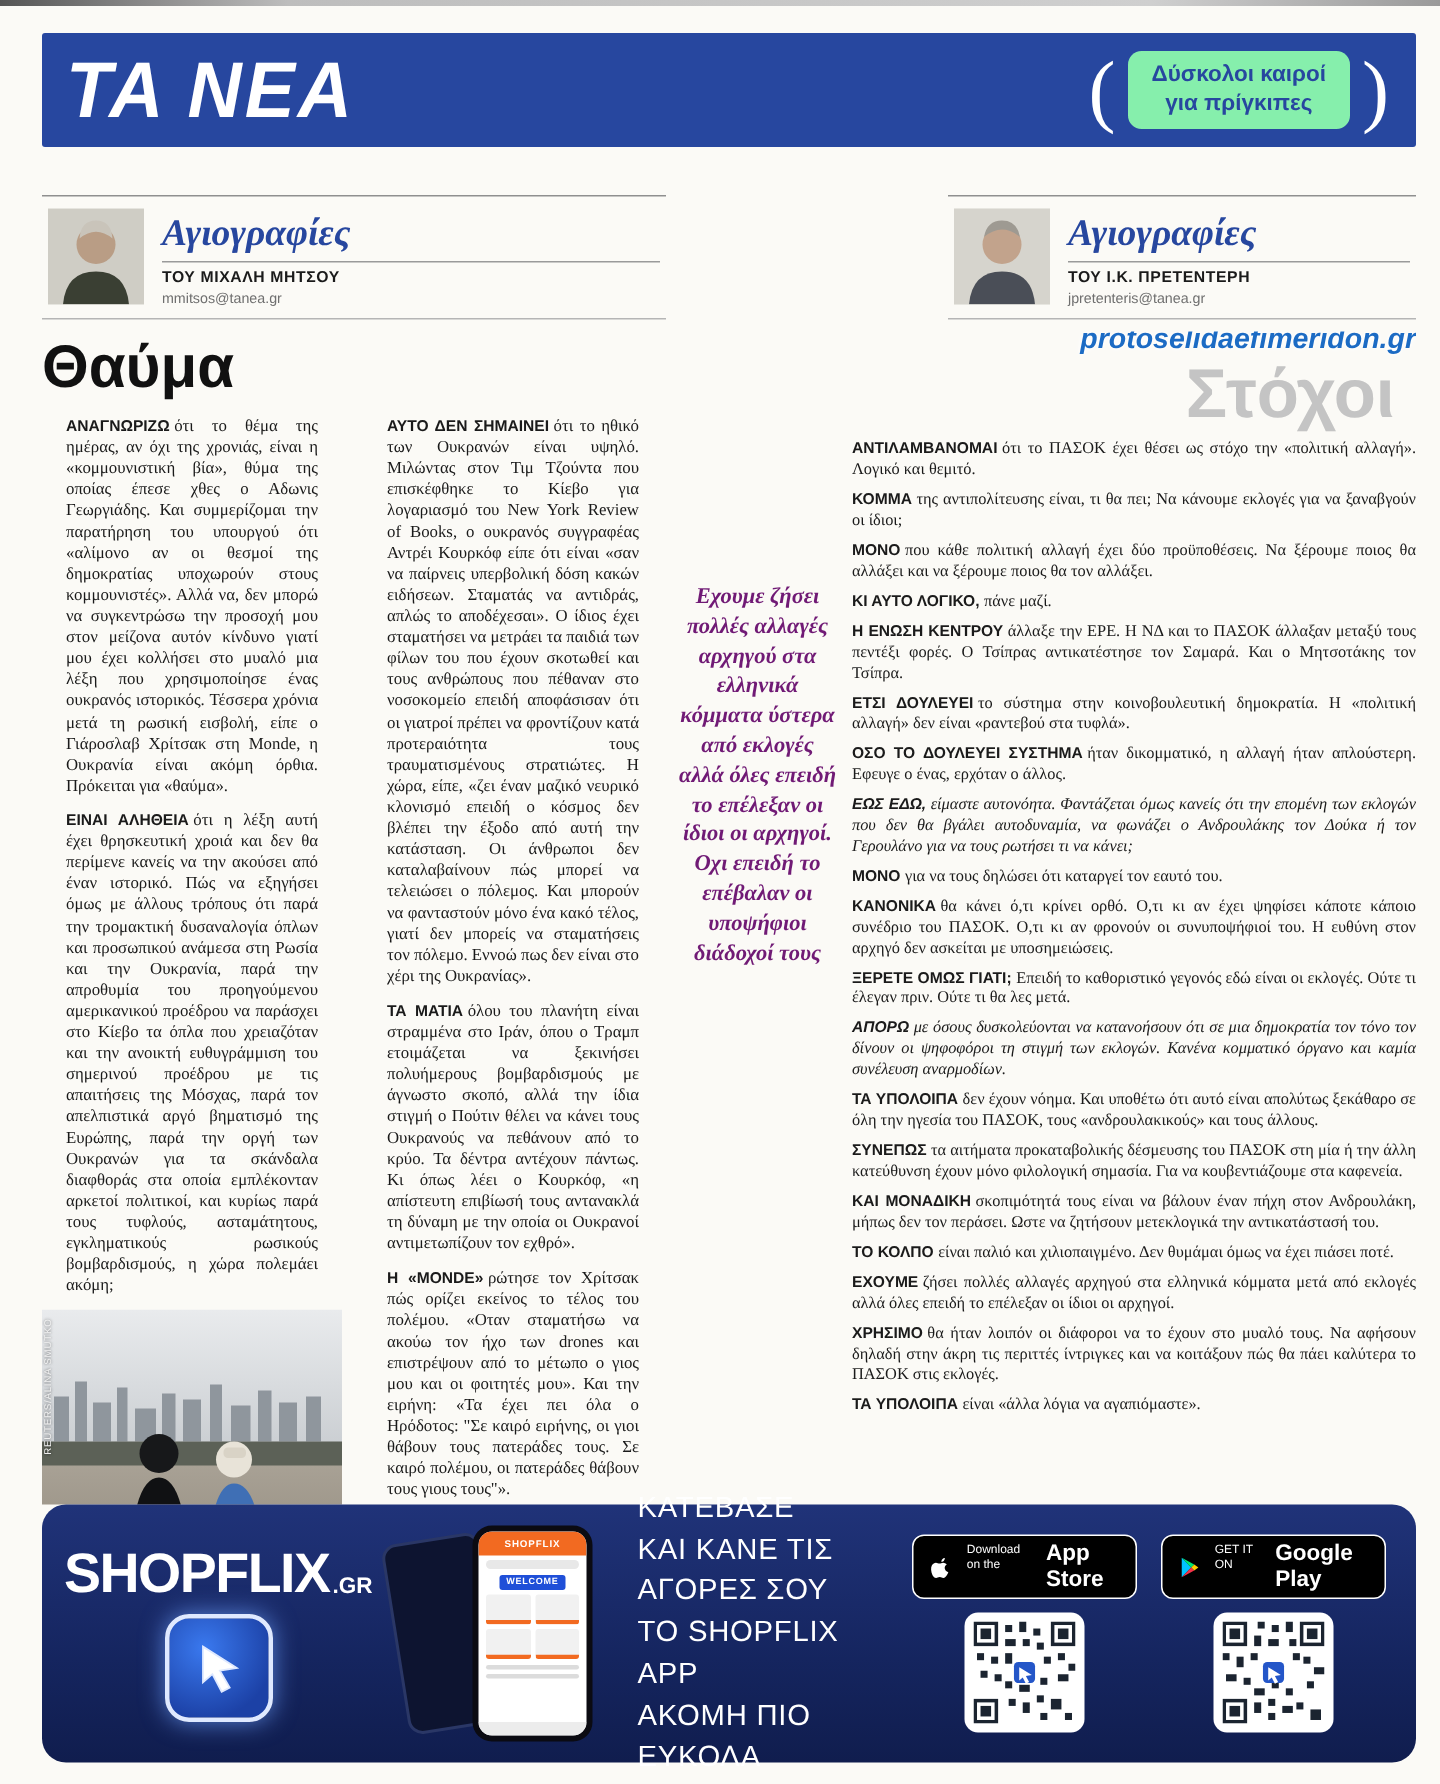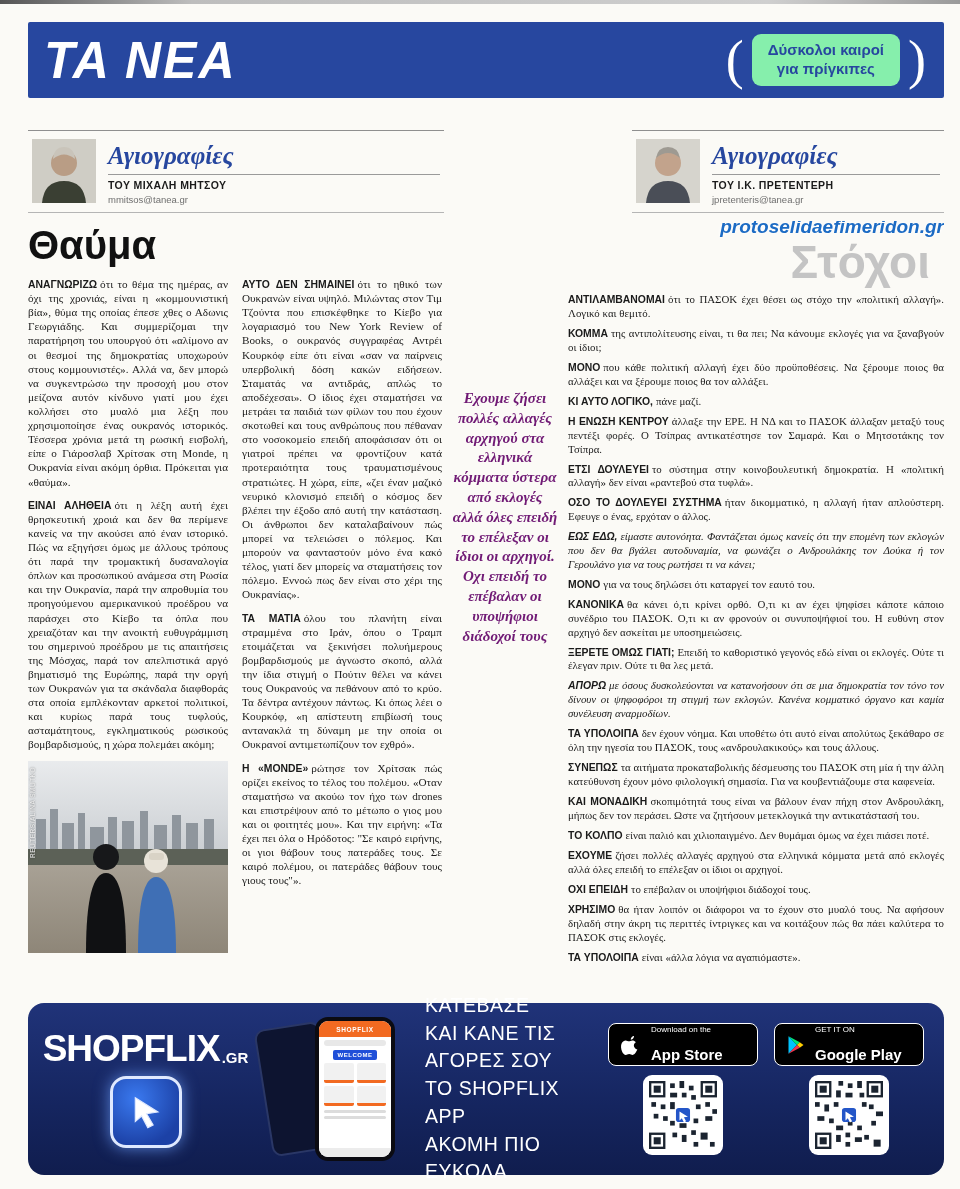--- a/index.html
+++ b/index.html
@@ -47,21 +47,21 @@
 
   
   .content { display:flex; gap:10px; flex:1; min-height:0; overflow:hidden; }
 
   .article-left { width:414px; }
   .title-left { font:800 40px/1 "Liberation Sans", sans-serif; color:#111; margin:4px 0 12px; }
   .body-cols {
     column-count:2; column-gap:14px;
     font-size:11.2px; line-height:1.26; text-align:justify;
   }
-  .body-cols p { margin:0 0 9px; }
+  .body-cols p { margin:0 16px 9px; }
   .lead { font-family:"Liberation Sans", sans-serif; font-weight:700; font-size:10.4px; margin-right:3px; }
 
   figure.photo { margin:2px 0 9px; break-inside:avoid; position:relative; width:100%; }
   figure.photo svg { display:block; width:100%; height:192px; }
   .photo-credit {
     position:absolute; left:1px; top:6px;
     writing-mode:vertical-rl; transform:rotate(180deg);
     font:6.5px "Liberation Sans", sans-serif; color:#f0f0f0; letter-spacing:.5px;
     text-shadow:0 0 2px rgba(0,0,0,.6);
   }
@@ -125,21 +125,21 @@
   .ps-nav { margin-top:auto; height:9px; background:#ececec; }
 
   .ad-cta { flex:1; font:400 19.5px/1.42 "Liberation Sans", sans-serif; letter-spacing:.5px; }
 
   .ad-stores { margin-left:auto; display:flex; gap:16px; }
   .store-col { display:flex; flex-direction:column; align-items:center; gap:9px; }
   .badge {
     width:150px; height:43px; background:#000; border:1px solid #fff; border-radius:8px;
     display:flex; align-items:center; gap:9px; padding:0 11px; cursor:pointer;
   }
-  .badge .bt { display:flex; flex-direction:column;gap:12px; }
+  .badge .bt { display:flex; flex-direction:row;gap:12px; }
   .badge .t1 { font:400 8px/1.2 "Liberation Sans", sans-serif; }
   .badge .t2 { font:700 15px/1.1 "Liberation Sans", sans-serif; }
   .qr { width:80px; height:80px; background:#fff; border-radius:9px; padding:6px; position:relative; }
   .qr svg { display:block; width:100%; height:100%; }
 </style>
 </head>
 <body>
 
 <div class="page">
   <div class="top-edge"></div>
@@ -264,21 +264,20 @@
         <p class="italic"><b class="lead">ΕΩΣ ΕΔΩ,</b><span>είμαστε αυτονόητα. Φαντάζεται όμως κανείς ότι την επομένη των εκλογών που δεν θα βγάλει αυτοδυναμία, να φωνάζει ο Ανδρουλάκης τον Δούκα ή τον Γερουλάνο για να τους ρωτήσει τι να κάνει;</span></p>
         <p><b class="lead">ΜΟΝΟ</b><span>για να τους δηλώσει ότι καταργεί τον εαυτό του.</span></p>
         <p><b class="lead">ΚΑΝΟΝΙΚΑ</b><span>θα κάνει ό,τι κρίνει ορθό. Ο,τι κι αν έχει ψηφίσει κάποτε κάποιο συνέδριο του ΠΑΣΟΚ. Ο,τι κι αν φρονούν οι συνυποψήφιοί του. Η ευθύνη στον αρχηγό δεν ασκείται με υποσημειώσεις.</span></p>
         <p><b class="lead">ΞΕΡΕΤΕ ΟΜΩΣ ΓΙΑΤΙ;</b><span>Επειδή το καθοριστικό γεγονός εδώ είναι οι εκλογές. Ούτε τι έλεγαν πριν. Ούτε τι θα λες μετά.</span></p>
         <p class="italic"><b class="lead">ΑΠΟΡΩ</b><span>με όσους δυσκολεύονται να κατανοήσουν ότι σε μια δημοκρατία τον τόνο τον δίνουν οι ψηφοφόροι τη στιγμή των εκλογών. Κανένα κομματικό όργανο και καμία συνέλευση αναρμοδίων.</span></p>
         <p><b class="lead">ΤΑ ΥΠΟΛΟΙΠΑ</b><span>δεν έχουν νόημα. Και υποθέτω ότι αυτό είναι απολύτως ξεκάθαρο σε όλη την ηγεσία του ΠΑΣΟΚ, τους «ανδρουλακικούς» και τους άλλους.</span></p>
         <p><b class="lead">ΣΥΝΕΠΩΣ</b><span>τα αιτήματα προκαταβολικής δέσμευσης του ΠΑΣΟΚ στη μία ή την άλλη κατεύθυνση έχουν μόνο φιλολογική σημασία. Για να κουβεντιάζουμε στα καφενεία.</span></p>
         <p><b class="lead">ΚΑΙ ΜΟΝΑΔΙΚΗ</b><span>σκοπιμότητά τους είναι να βάλουν έναν πήχη στον Ανδρουλάκη, μήπως δεν τον περάσει. Ωστε να ζητήσουν μετεκλογικά την αντικατάστασή του.</span></p>
         <p><b class="lead">ΤΟ ΚΟΛΠΟ</b><span>είναι παλιό και χιλιοπαιγμένο. Δεν θυμάμαι όμως να έχει πιάσει ποτέ.</span></p>
         <p><b class="lead">ΕΧΟΥΜΕ</b><span>ζήσει πολλές αλλαγές αρχηγού στα ελληνικά κόμματα μετά από εκλογές αλλά όλες επειδή το επέλεξαν οι ίδιοι οι αρχηγοί.</span></p>
-        <p><b class="lead">ΟΧΙ ΕΠΕΙΔΗ</b><span>το επέβαλαν οι υποψήφιοι διάδοχοί τους.</span></p>
         <p><b class="lead">ΧΡΗΣΙΜΟ</b><span>θα ήταν λοιπόν οι διάφοροι να το έχουν στο μυαλό τους. Να αφήσουν δηλαδή στην άκρη τις περιττές ίντριγκες και να κοιτάξουν πώς θα πάει καλύτερα το ΠΑΣΟΚ στις εκλογές.</span></p>
         <p><b class="lead">ΤΑ ΥΠΟΛΟΙΠΑ</b><span>είναι «άλλα λόγια να αγαπιόμαστε».</span></p>
       </div>
     </section>
   </div>
 
   <div class="ad">
     <div class="ad-left">
       <div class="ad-brand">
         <span>SHOPFLIX</span>

